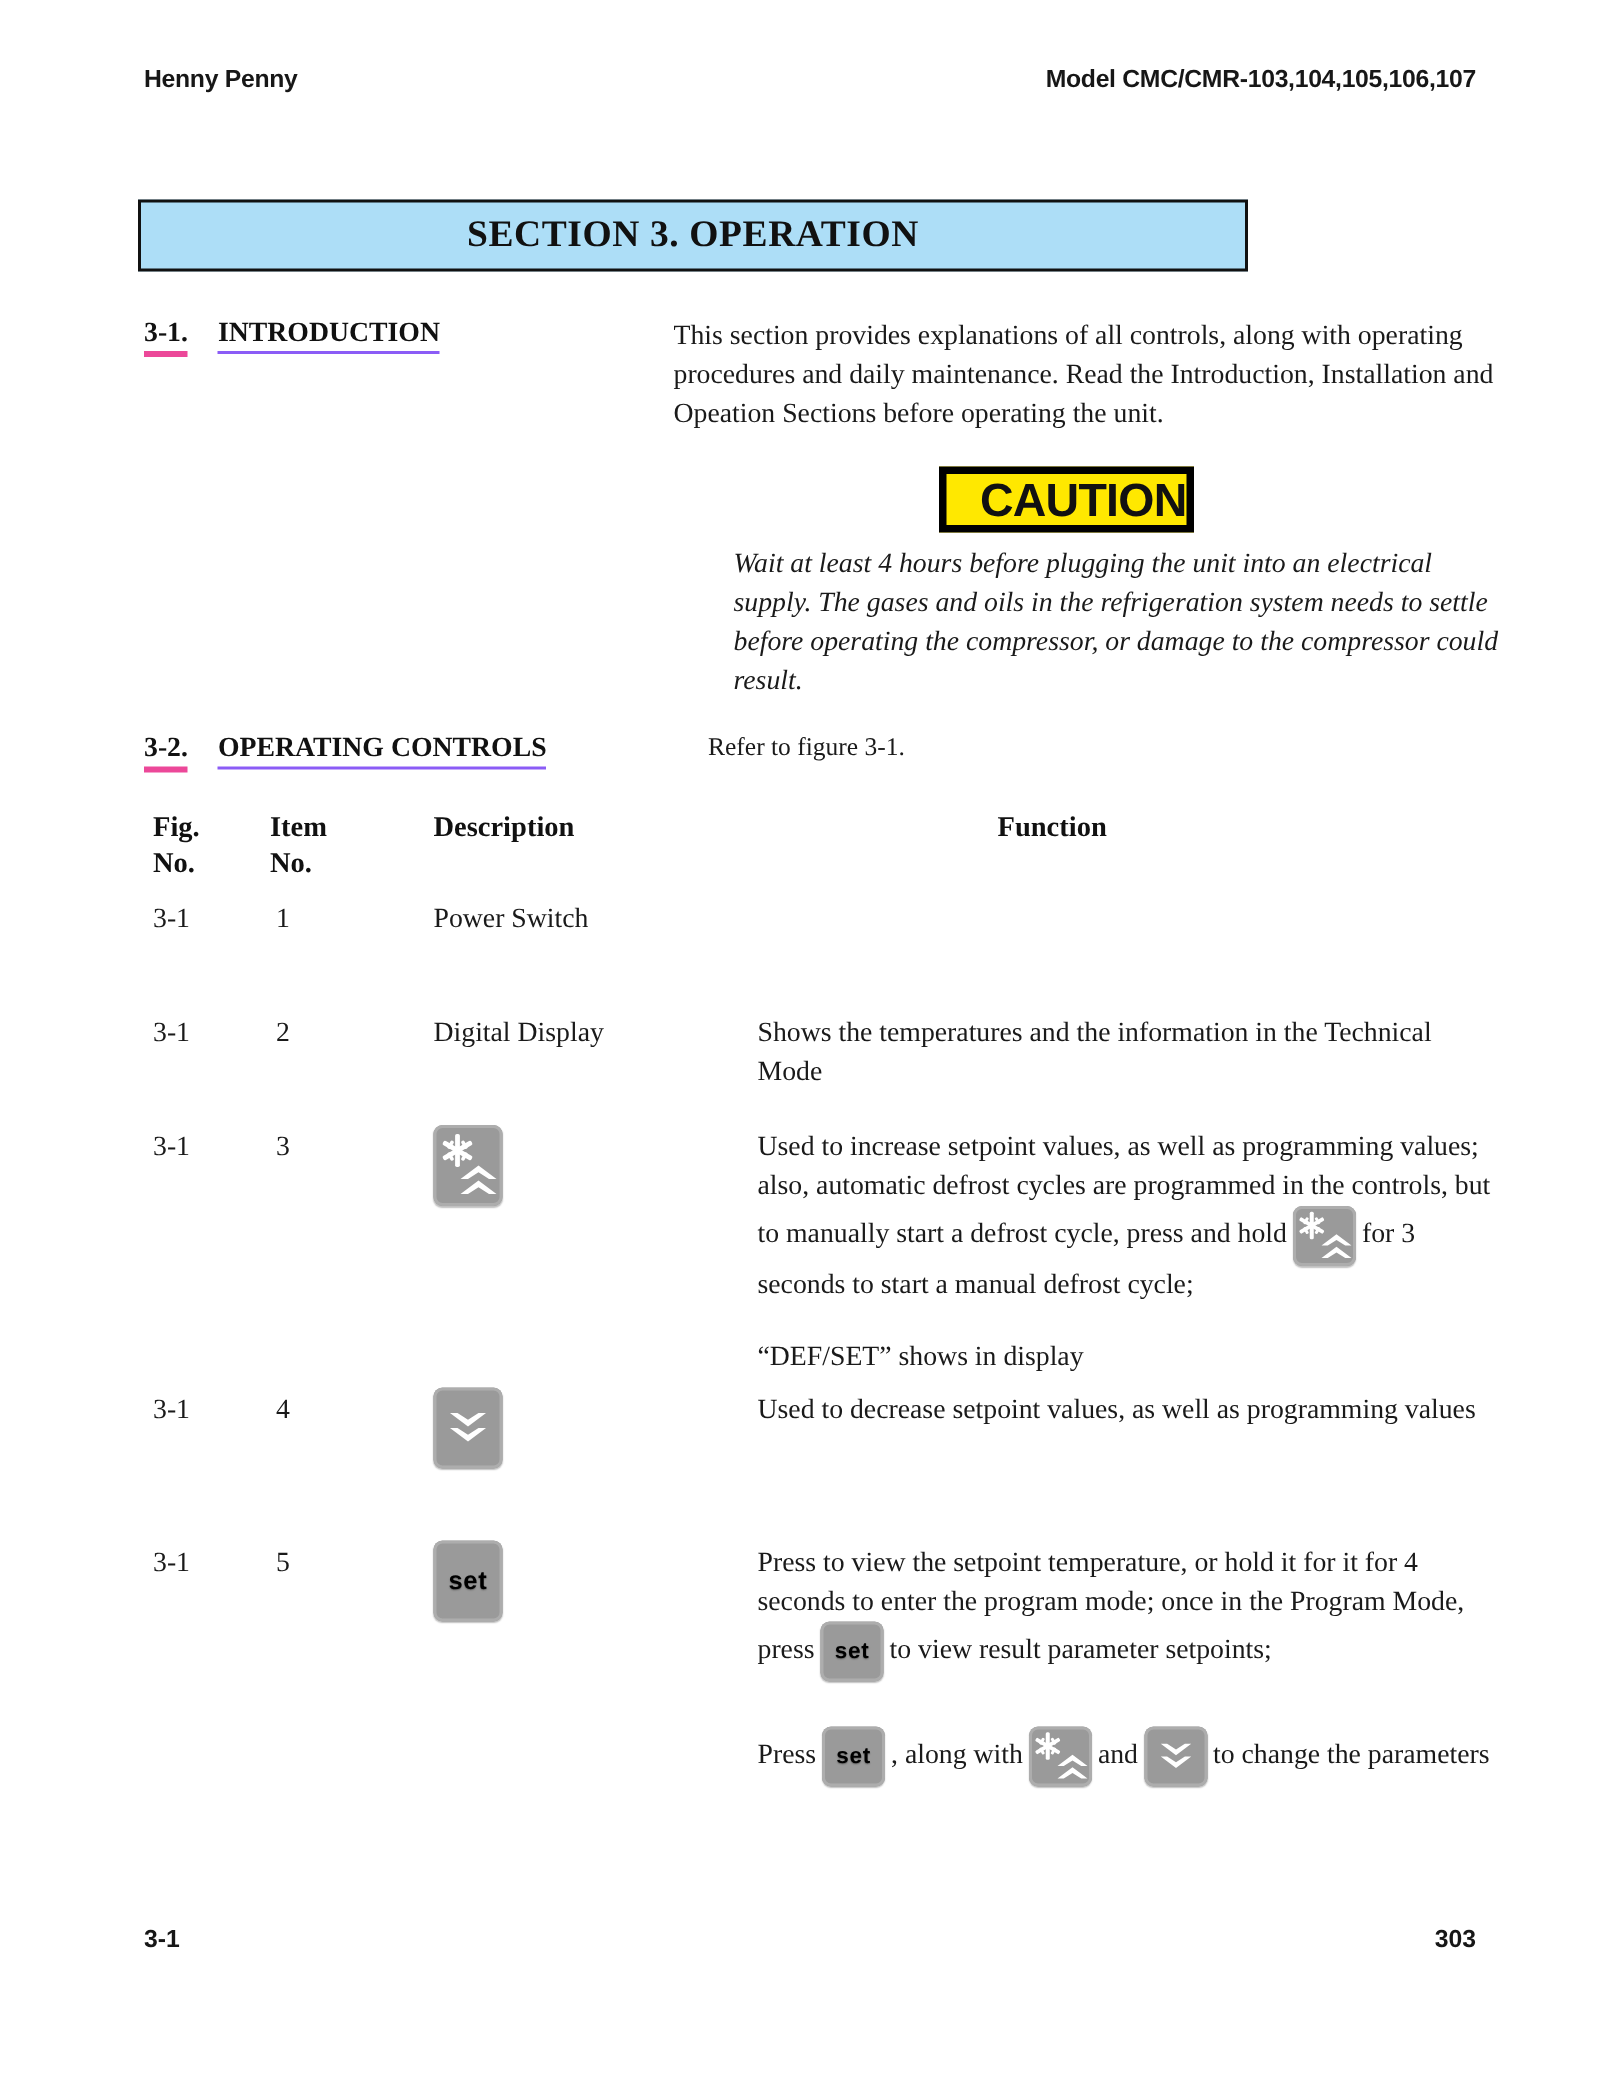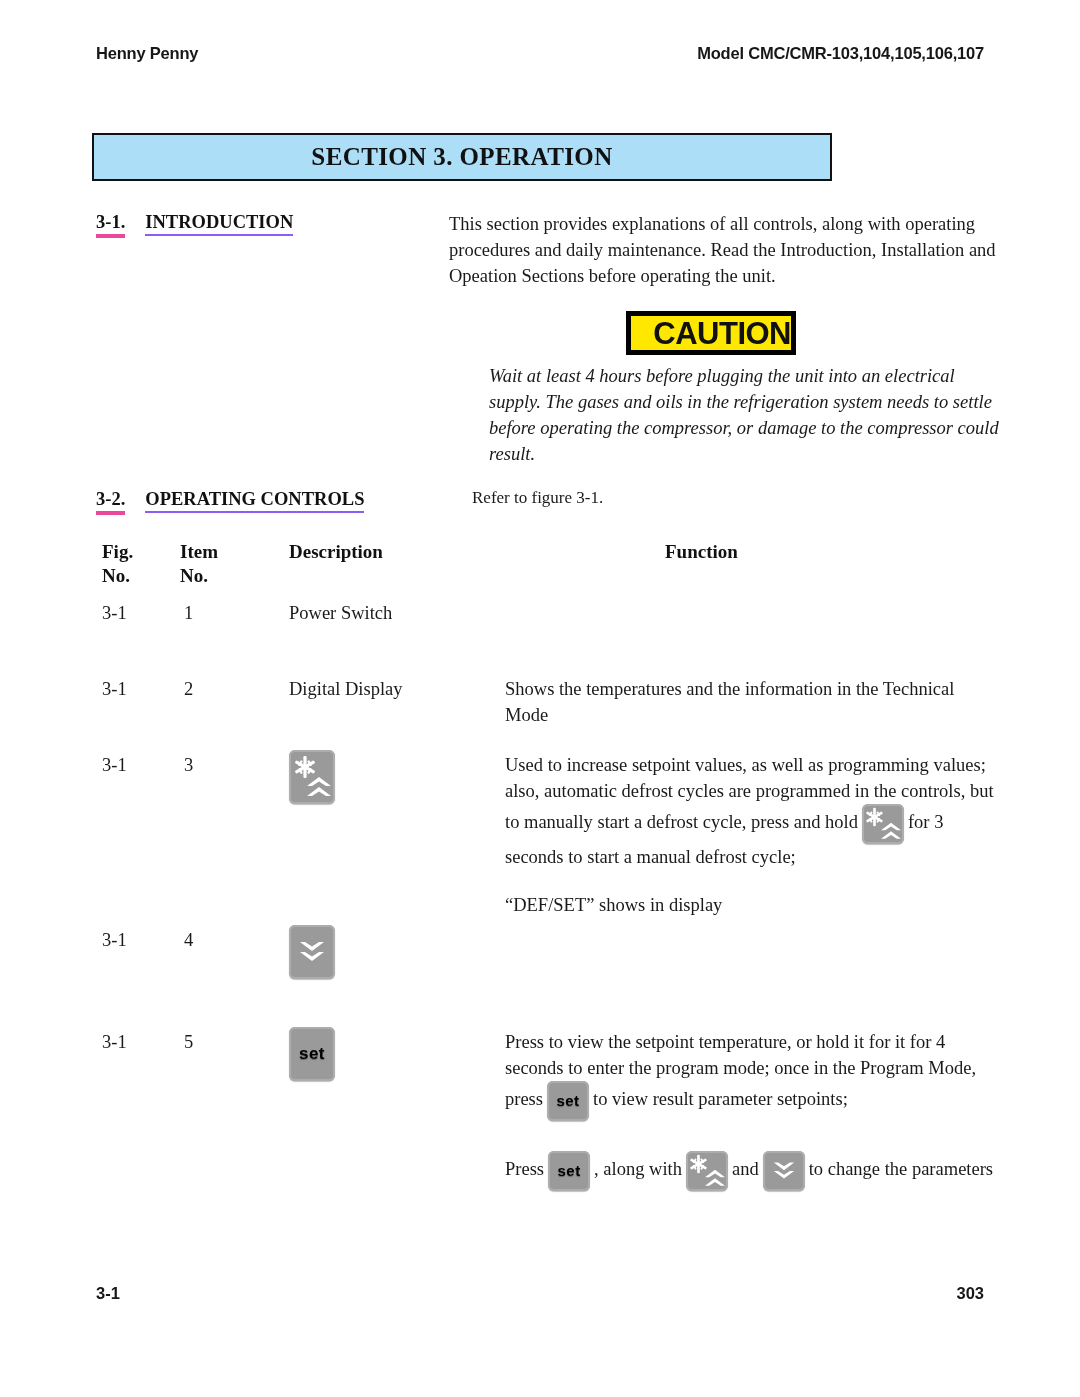--- a/index.html
+++ b/index.html
@@ -343,20 +343,21 @@
     <div class="cell c-desc" style="top:-2px;">
       <span class="key key-lg key-down">
         <svg class="chev-d" width="26" height="26" viewBox="0 0 26 24" aria-hidden="true">
           <g fill="#ffffff">
             <polygon points="13,9 25,0 20,0 13,4.5 6,0 1,0" transform="translate(0,2)"></polygon>
             <polygon points="13,19 25,10 20,10 13,14.5 6,10 1,10" transform="translate(0,2)"></polygon>
           </g>
         </svg>
       </span>
     </div>
+    <div class="cell c-func">Used to decrease setpoint values, as well as programming values</div>
   </div>
 
   <div class="row" style="height:200px;">
     <div class="cell c-fig">3-1</div>
     <div class="cell c-item">5</div>
     <div class="cell c-desc" style="top:-2px;">
       <span class="key key-lg">
         <span class="set-txt">set</span>
       </span>
     </div>

